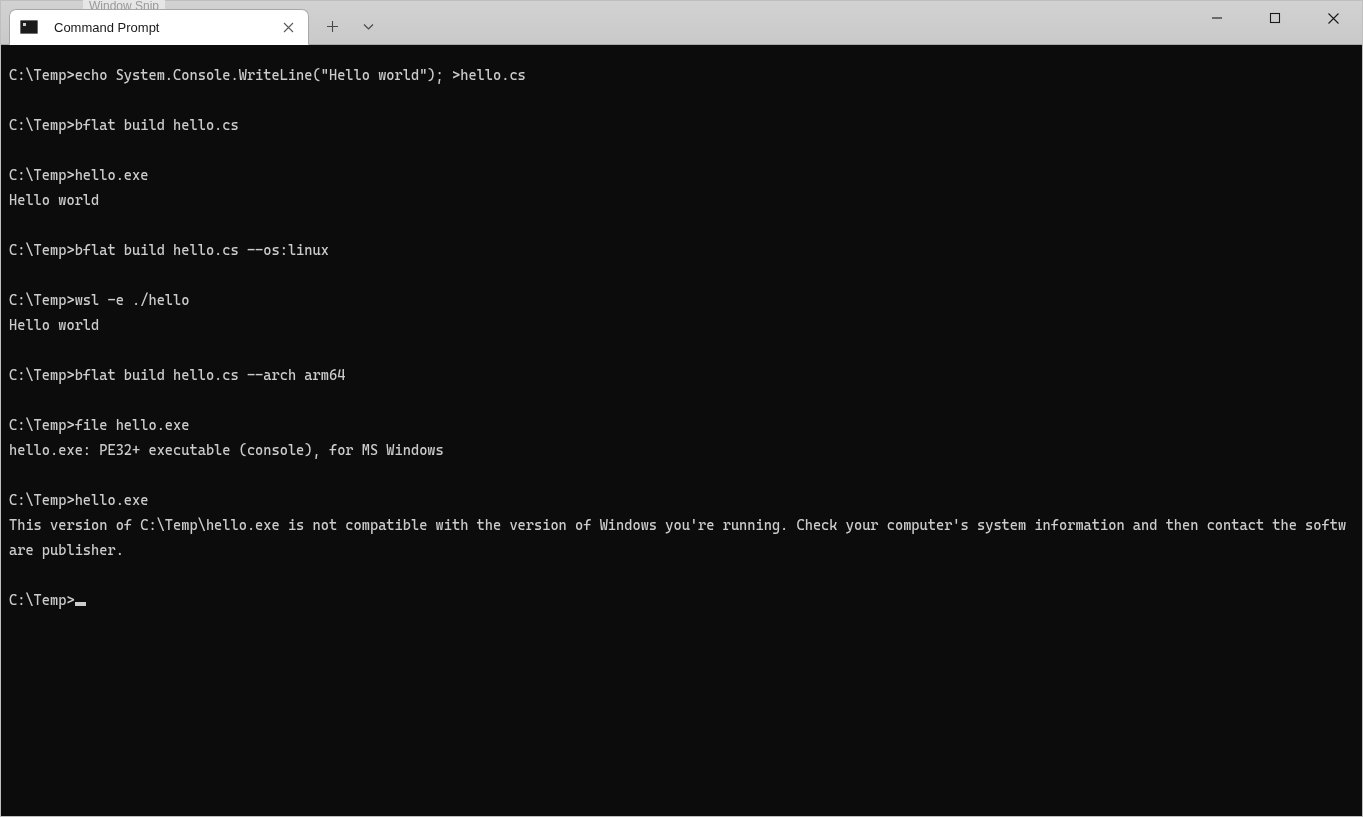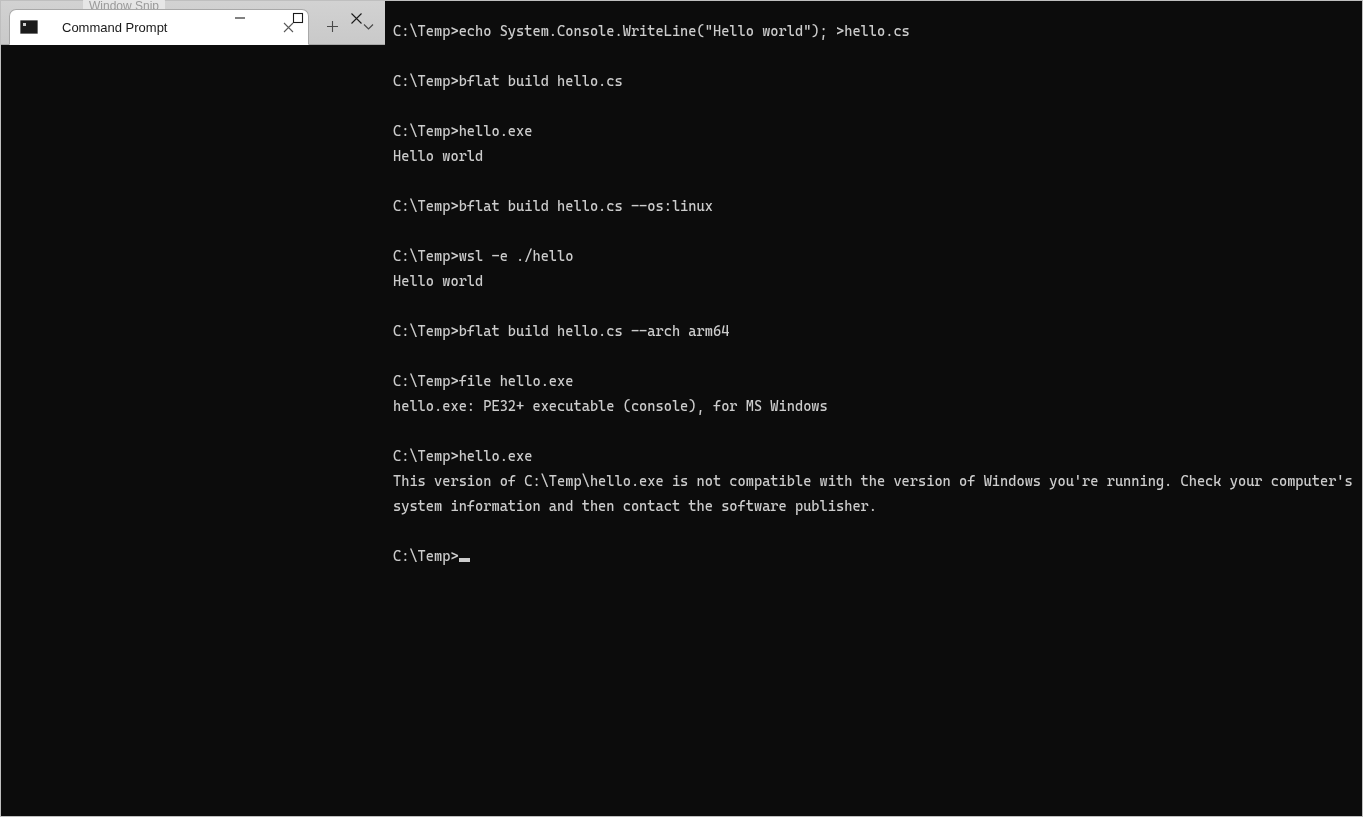--- a/index.html
+++ b/index.html
@@ -11,21 +11,21 @@
       width: 1363px;
       height: 817px;
       overflow: hidden;
       font-family: "Segoe UI", Tahoma, sans-serif;
       background: #cccccc;
     }
     .window {
       width: 100%;
       height: 100%;
       display: flex;
-      flex-direction: row;
+      flex-direction: column;
       background: #0c0c0c;
       border: 1px solid #bfbfbf;
     }
     .titlebar {
       height: 44px;
       background: #cfcfcf;
       display: flex;
       align-items: flex-end;
       position: relative;
       border-bottom: 1px solid #a8a8a8;
@@ -53,21 +53,21 @@
       height: 36px;
       min-width: 300px;
       background: #ffffff;
       border: 1px solid #a8a8a8;
       border-bottom: 1px solid #ffffff;
       border-top-left-radius: 7px;
       border-top-right-radius: 7px;
       display: flex;
       align-items: center;
       padding: 8px 10px;
-      gap: 24px;
+      gap: 16px;
     }
     .tab-icon {
       width: 18px;
       height: 14px;
       background: #1b1b1b;
       border: 1px solid #6d6d6d;
       position: relative;
       flex-shrink: 0;
       border-radius: 1px;
     }

